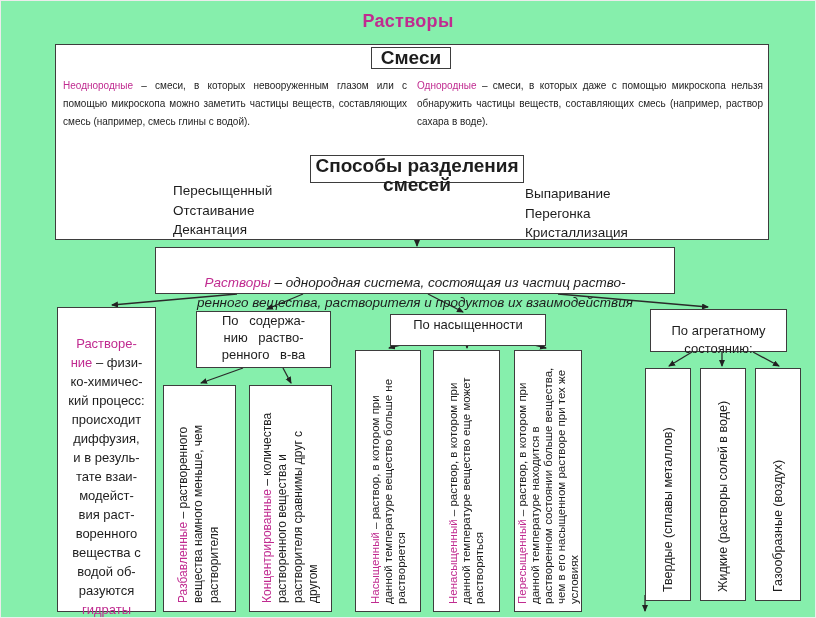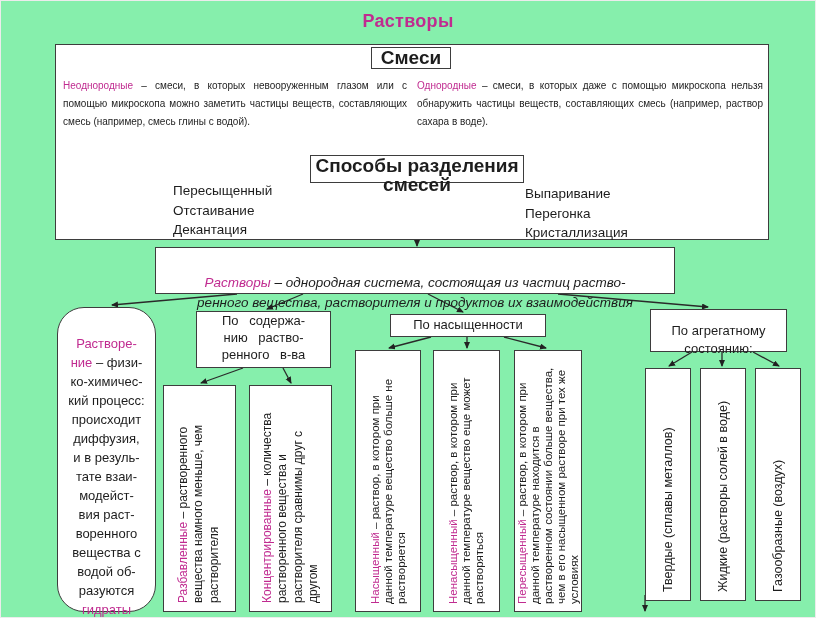--- a/index.html
+++ b/index.html
@@ -8,21 +8,21 @@
   .abs{position:absolute;}
   .box{border:1.4px solid #3d3d3d;background:#fff;box-sizing:border-box;}
   .accent{color:#c02b90;}
   .title{width:100%;text-align:center;top:11px;left:0;font-size:18px;font-weight:bold;letter-spacing:.3px;}
   .hdr{font-weight:bold;font-size:19px;text-align:center;line-height:19px;}
   .para{font-size:10px;line-height:18px;text-align:justify;}
   .methods{font-size:13.5px;line-height:19.5px;}
   .methods div{white-space:nowrap;}
   .prec{white-space:pre-line;text-align:center;}
   .defbox{font-size:13.5px;line-height:20px;padding-top:5px;font-style:italic;}
-  .dissolution{font-size:13px;line-height:19px;padding-top:7px;border-radius:27px;}
+  .dissolution{font-size:13px;line-height:19px;padding-top:7px;}
   .subhdr{font-size:13px;line-height:17px;padding-top:0;}
   .jgap{word-spacing:7px;}
   .sathdr{font-size:13px;line-height:20px;}
   .statehdr{font-size:13px;line-height:18px;padding-top:12px;}
   .vbox{display:flex;justify-content:center;overflow:hidden;}
   .vtext{writing-mode:vertical-rl;transform:rotate(180deg);height:100%;box-sizing:border-box;}
   .vt-content{font-size:12px;line-height:1.28;padding:8px 2px;}
   .vt-sat{font-size:11.5px;line-height:1.13;padding:7px 1px;}
   .vt-state{font-size:12.5px;line-height:1.3;padding:8px 2px;}
   svg{display:block;}
@@ -122,21 +122,21 @@
       <span class="accent">Разбавленные</span><span> – растворенного вещества намного меньше, чем растворителя</span>
     </div>
   </div>
 
   <div class="abs box vbox" style="left:249px;top:385px;width:83px;height:227px;">
     <div class="vtext vt-content">
       <span class="accent">Концентрированные</span><span> – количества растворенного вещества и растворителя сравнимы друг с другом</span>
     </div>
   </div>
 
-  <div class="abs box prec sathdr" style="left:390px;top:314px;width:156px;height:23px;">По насыщенности</div>
+  <div class="abs box prec sathdr" style="left:390px;top:314px;width:156px;height:32px;">По насыщенности</div>
 
   <div class="abs box vbox" style="left:355px;top:350px;width:66px;height:262px;">
     <div class="vtext vt-sat">
       <span class="accent">Насыщенный</span><span> – раствор, в котором при данной температуре вещество больше не растворяется</span>
     </div>
   </div>
 
   <div class="abs box vbox" style="left:433px;top:350px;width:67px;height:262px;">
     <div class="vtext vt-sat">
       <span class="accent">Ненасыщенный</span><span> – раствор, в котором при данной температуре вещество еще может растворяться</span>

